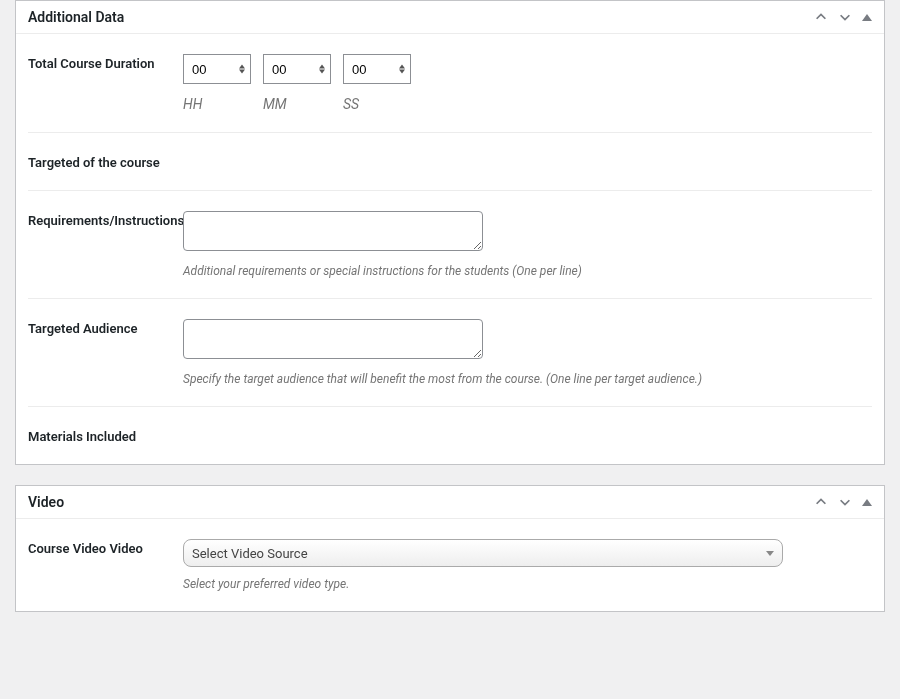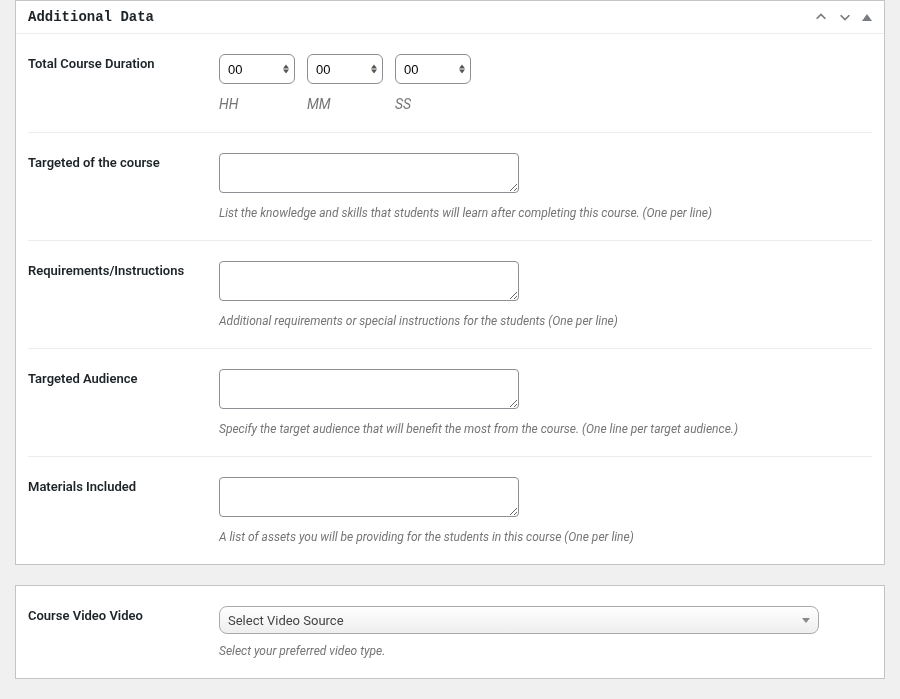--- a/index.html
+++ b/index.html
@@ -19,21 +19,20 @@
       padding: 8px 12px;
       border-bottom: 1px solid #ececec;
       display: flex;
       align-items: center;
       justify-content: space-between;
     }
     .panel-header h2 {
       font-size: 14px;
       font-weight: 600;
       color: #1d2327;
-      font-family: Liberation Mono, monospace;
     }
     .panel-controls {
       display: flex;
       align-items: center;
       gap: 10px;
     }
     .panel-controls svg {
       width: 14px;
       height: 14px;
       cursor: pointer;
@@ -47,21 +46,20 @@
       border-bottom: 7px solid #787c82;
       cursor: pointer;
     }
     .panel-body {
       padding: 0 12px;
     }
     .field-row {
       display: flex;
       padding: 20px 0;
       border-bottom: 1px solid #ececec;
-      gap: 36px;
     }
     .field-row:last-child {
       border-bottom: none;
     }
     .field-label {
       width: 155px;
       flex-shrink: 0;
       font-weight: 600;
       color: #1d2327;
       padding-top: 2px;
@@ -71,24 +69,24 @@
     }
     .duration-inputs {
       display: flex;
       gap: 12px;
     }
     .duration-item {
       display: flex;
       flex-direction: column;
     }
     .duration-item input {
-      width: 76px;
+      width: 68px;
       height: 30px;
       border: 1px solid #8c8f94;
-      border-radius: 6px;
+      border-radius: 0;
       padding: 0 22px 0 8px;
       font-size: 13px;
       background: #fff;
     }
     .spinner-wrap {
       position: relative;
       display: inline-block;
     }
     .spinner-arrows {
       position: absolute;
@@ -212,54 +210,58 @@
                 </span>
             </span>
             <span class="unit-label">SS</span>
           </div>
         </div>
       </div>
     </div>
 
     <div class="field-row">
       <div class="field-label">Targeted of the course</div>
-      <div class="field-content">
-        <textarea style=""></textarea>
-        <span class="field-hint">List the knowledge and skills that students will learn after completing this course. (One per line)</span>
-      </div>
     </div>
 
     <div class="field-row">
       <div class="field-label">Requirements/Instructions</div>
       <div class="field-content">
         <textarea style=""></textarea>
         <span class="field-hint">Additional requirements or special instructions for the students (One per line)</span>
       </div>
     </div>
 
     <div class="field-row">
       <div class="field-label">Targeted Audience</div>
       <div class="field-content">
         <textarea style=""></textarea>
         <span class="field-hint">Specify the target audience that will benefit the most from the course. (One line per target audience.)</span>
       </div>
     </div>
 
     <div class="field-row">
       <div class="field-label">Materials Included</div>
-      <div class="field-content">
-        <textarea style=""></textarea>
-        <span class="field-hint">A list of assets you will be providing for the students in this course (One per line)</span>
-      </div>
     </div>
 
   </div>
 </div>
 
 <div class="panel">
+  <div class="panel-header">
+    <h2>Video</h2>
+    <div class="panel-controls">
+      <svg viewBox="0 0 16 16">
+          <path fill="none" stroke="currentColor" stroke-width="2" d="M3 10l5-5 5 5"></path>
+        </svg>
+      <svg viewBox="0 0 16 16">
+          <path fill="none" stroke="currentColor" stroke-width="2" d="M3 6l5 5 5-5"></path>
+        </svg>
+      <span class="toggle-arrow"></span>
+    </div>
+  </div>
   <div class="panel-body">
     <div class="field-row">
       <div class="field-label">Course Video Video</div>
       <div class="field-content">
         <div class="select-wrap">
           <div class="select-box">
             <span>Select Video Source</span>
             <span class="select-arrow"></span>
           </div>
         </div>

